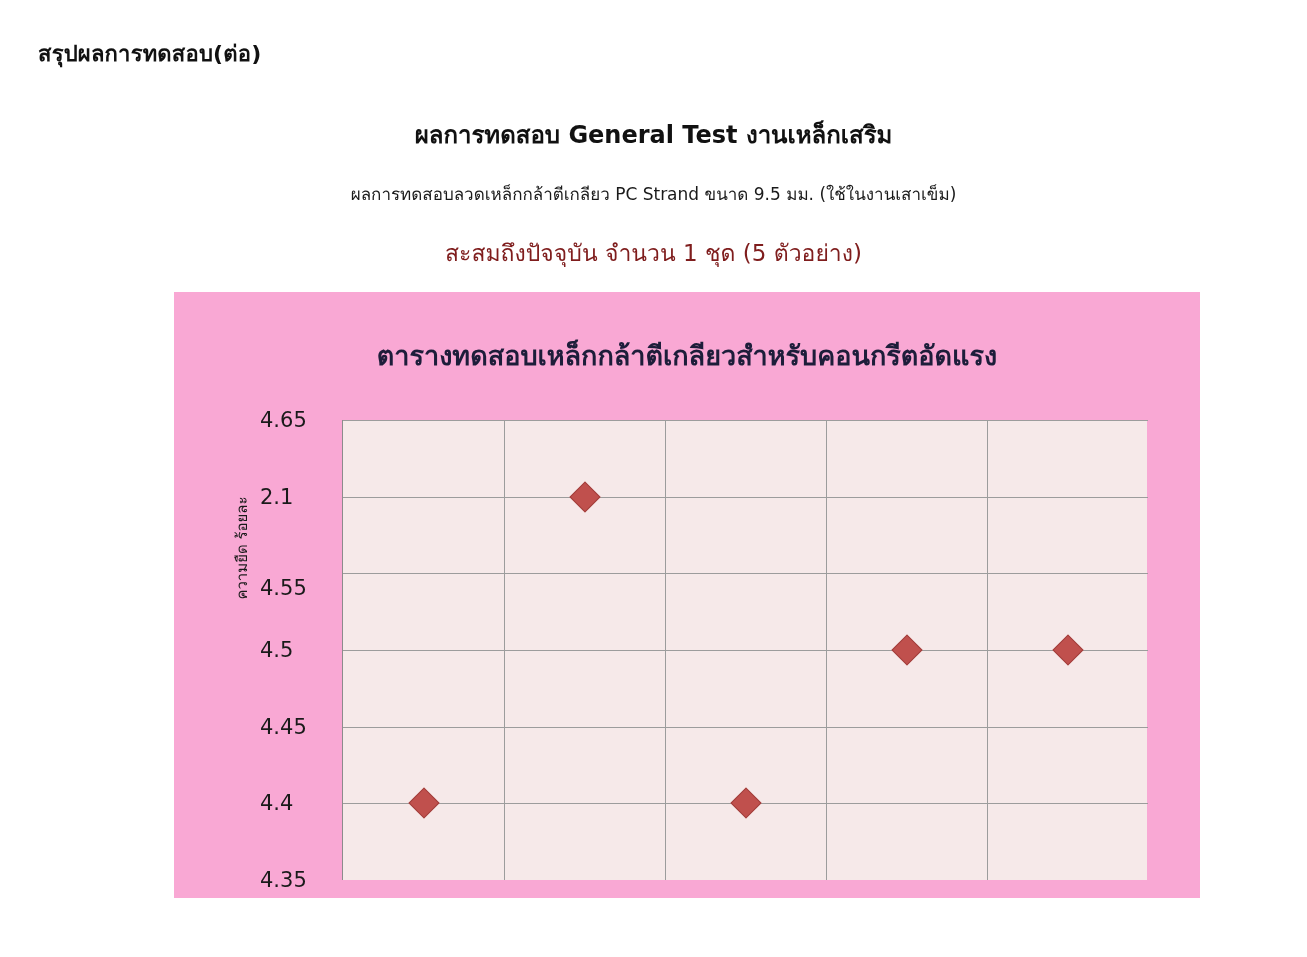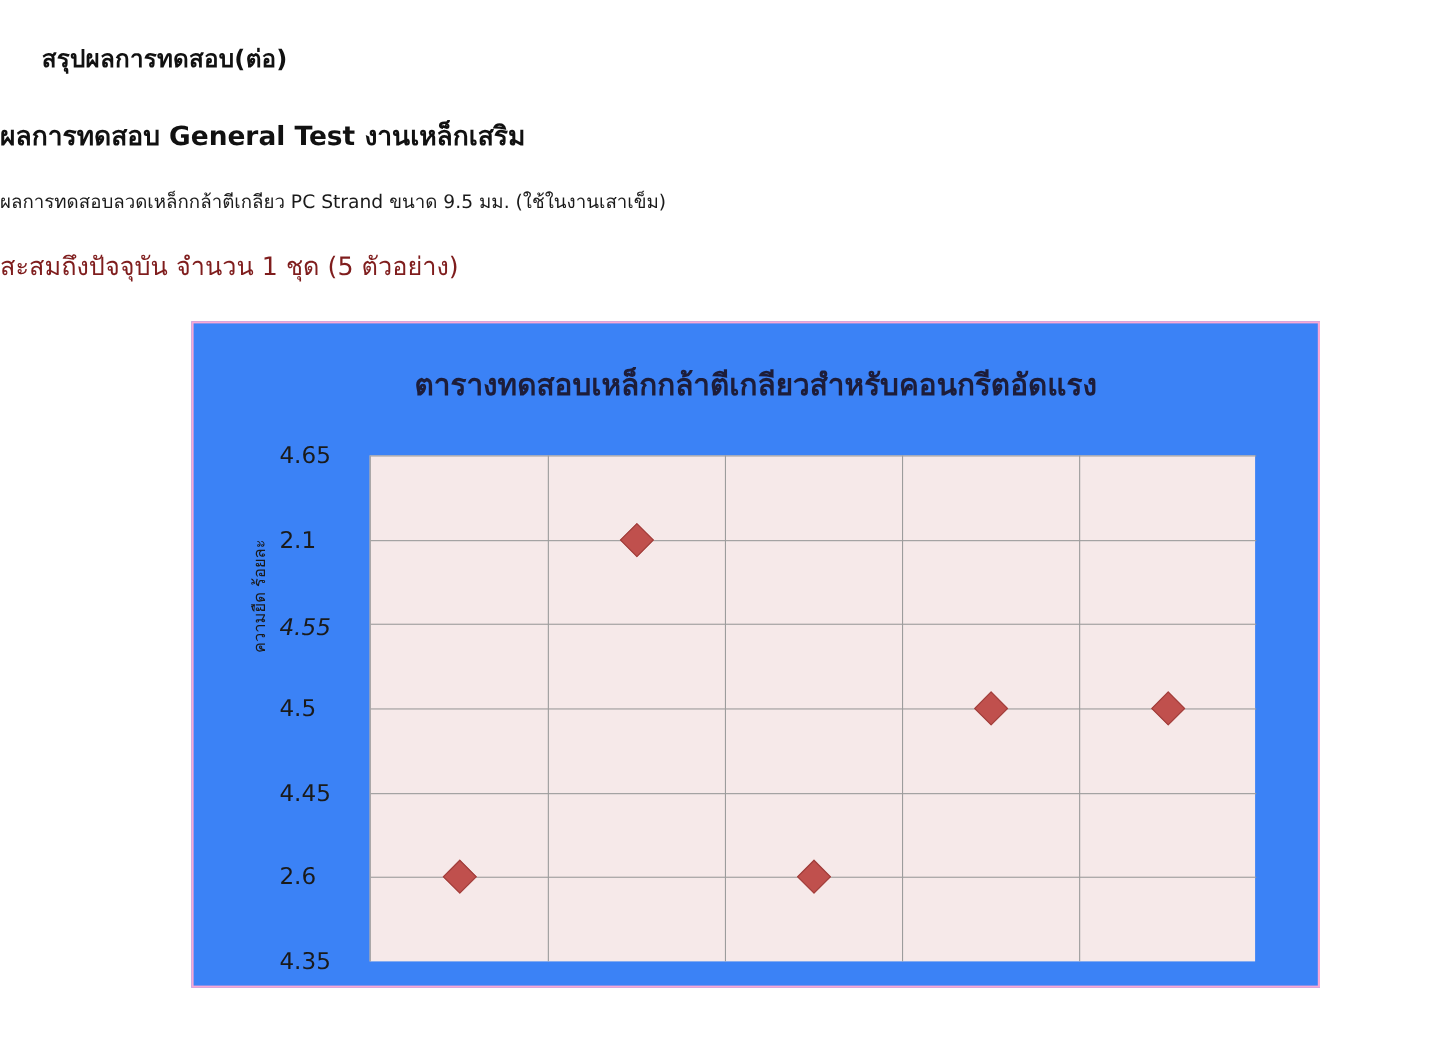--- a/index.html
+++ b/index.html
@@ -22,23 +22,23 @@
     top: 36px;
     font-size: 22px;
     font-weight: bold;
     letter-spacing: 0.2px;
     color: #111111;
   }
 
   .title-block {
     position: absolute;
     left: 0;
-    top: 104px;
+    top: 115px;
     width: 1307px;
-    text-align: left;
+    text-align: center;
   }
   .title-line-1 {
     font-size: 24px;
     font-weight: bold;
     color: #111111;
     margin-bottom: 26px;
   }
   .title-line-2 {
     font-size: 17px;
     font-weight: normal;
@@ -51,22 +51,22 @@
     color: #7f1d1d;
   }
 
   
   .chart-frame {
     position: absolute;
     left: 174px;
     top: 292px;
     width: 1026px;
     height: 606px;
-    border: 2px solid #f9a8d4;
-    background: #3b82f6;
+    border: 8px solid #f9a8d4;
+    background: #f9a8d4;
     box-sizing: border-box;
   }
 
   .chart-title {
     position: absolute;
     left: 0;
     top: 34px;
     width: 100%;
     text-align: center;
     font-size: 27px;
@@ -174,20 +174,20 @@
         <div class="gridline-v" style="left: 644px;"></div>
         <div class="marker" style="left: 80.5px; top: 383.333px; background: rgb(192, 80, 77);"></div>
         <div class="marker" style="left: 241.5px; top: 76.6667px; background: rgb(192, 80, 77);"></div>
         <div class="marker" style="left: 402.5px; top: 383.333px; background: rgb(192, 80, 77);"></div>
         <div class="marker" style="left: 563.5px; top: 230px; background: rgb(192, 80, 77);"></div>
         <div class="marker" style="left: 724.5px; top: 230px; background: rgb(192, 80, 77);"></div>
       </div>
     <div class="ytick-wrap" id="ytick-wrap">
         <div class="ytick-label" style="top: 0px;">4.65</div>
         <div class="ytick-label" style="top: 76.6667px;">2.1</div>
-        <div class="ytick-label" style="top: 156px; font-style: italic;">4.55</div>
+        <div class="ytick-label" style="top: 168px;">4.55</div>
         <div class="ytick-label" style="top: 230px;">4.5</div>
         <div class="ytick-label" style="top: 306.667px;">4.45</div>
-        <div class="ytick-label" style="top: 383.333px;">2.6</div>
+        <div class="ytick-label" style="top: 383.333px;">4.4</div>
         <div class="ytick-label" style="top: 460px;">4.35</div>
       </div>
   </div>
 </div>
 
 </body></html>

